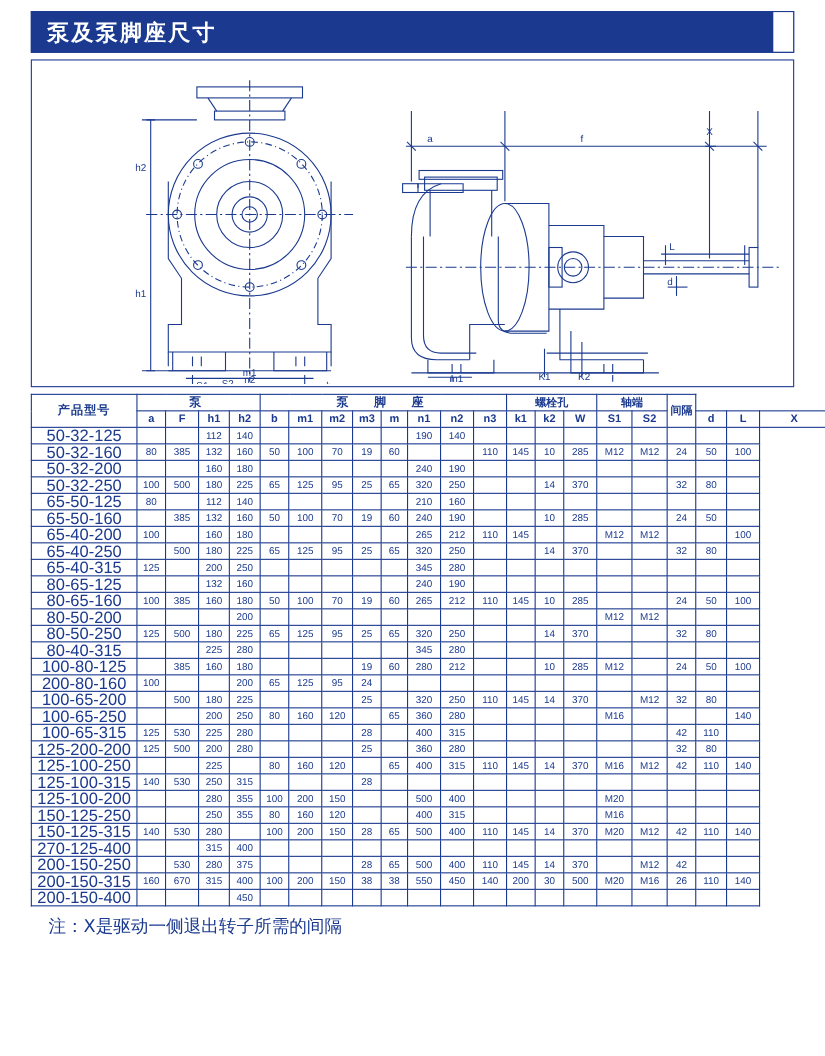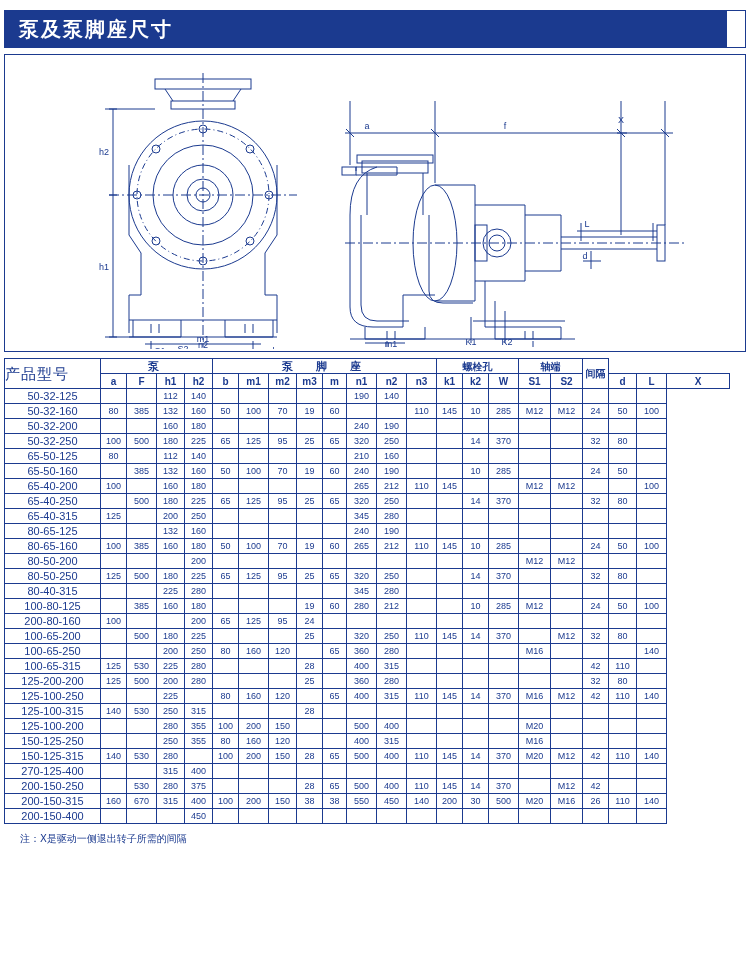--- a/index.html
+++ b/index.html
@@ -3,21 +3,21 @@
 <meta charset="utf-8">
 <style>
   html,body{margin:0;padding:0;}
   body{
     width:750px;height:960px;
     background:#ffffff;
     font-family:"Liberation Sans", sans-serif;
     color:#1b3a8f;
     position:relative;
   }
-  .page{position:relative;width:750px;height:960px;box-sizing:border-box;padding:10px 4px;}
+  .page{position:relative;width:750px;height:960px;box-sizing:border-box;padding:10px 28px;}
 
   
   .titlebar{
     position:relative;
     height:36px;
     background:#1b3a8f;
     border:1px solid #1b3a8f;
     display:flex;align-items:center;
   }
   .titlebar .title-text{
@@ -57,27 +57,27 @@
     text-align:center;
     vertical-align:middle;
     padding:0;
     height:14px;
     line-height:13px;
     font-weight:normal;
     font-family:"Liberation Sans", sans-serif;
   }
   table.spec th{font-weight:bold;font-size:10px;}
   table.spec th.grp{font-size:11px;letter-spacing:6px;}
-  table.spec th.model{font-size:15px;font-weight:normal;letter-spacing:1px;text-align:left;}
-  td.model-cell{font-size:11px;text-align:center;letter-spacing:0px;margin-top:10px;}
+  table.spec th.model{font-size:11px;font-weight:bold;letter-spacing:1px;text-align:center;}
+  td.model-cell{font-size:15px;text-align:center;letter-spacing:0px;margin-top:10px;}
   .thick-top > td, .thick-top > th{border-top:2px solid #1b3a8f;}
 
   .note{
     margin-top:8px;
-    font-size:10px;
+    font-size:16px;
     color:#1b3a8f;
     padding-left:16px;
     font-family:"DejaVu Sans", sans-serif;
   }
 
   text{font-family:"Liberation Sans", sans-serif;}
 </style>
 </head>
 <body>
 

